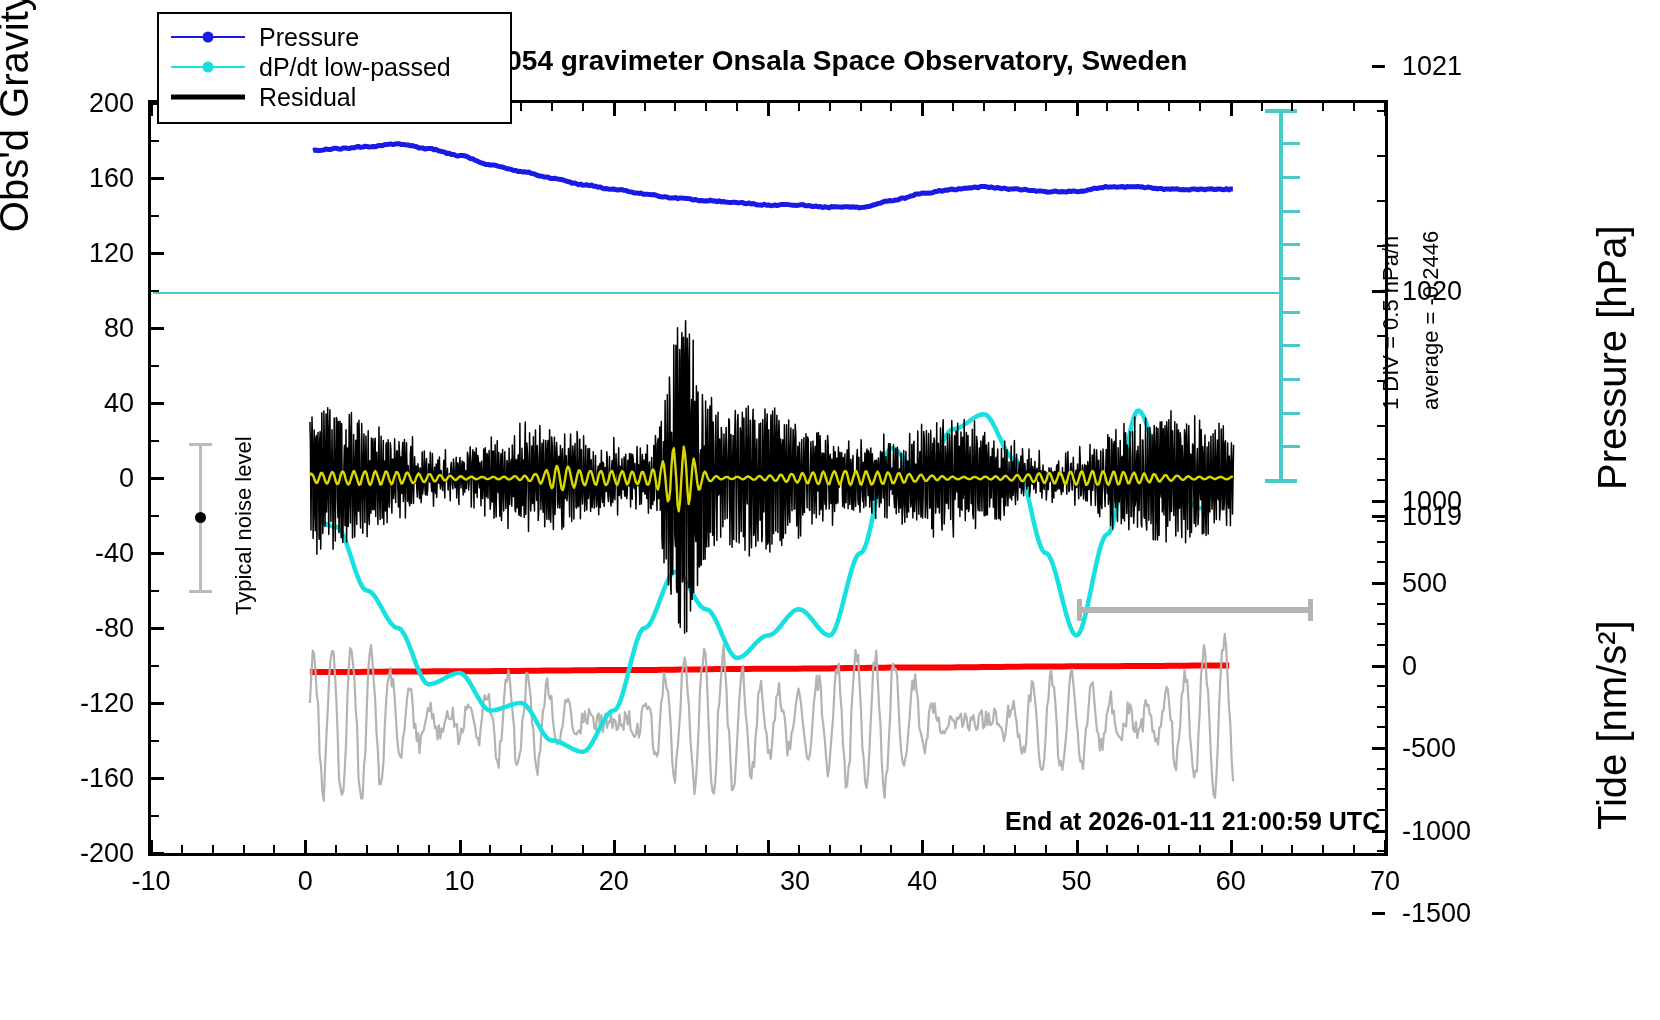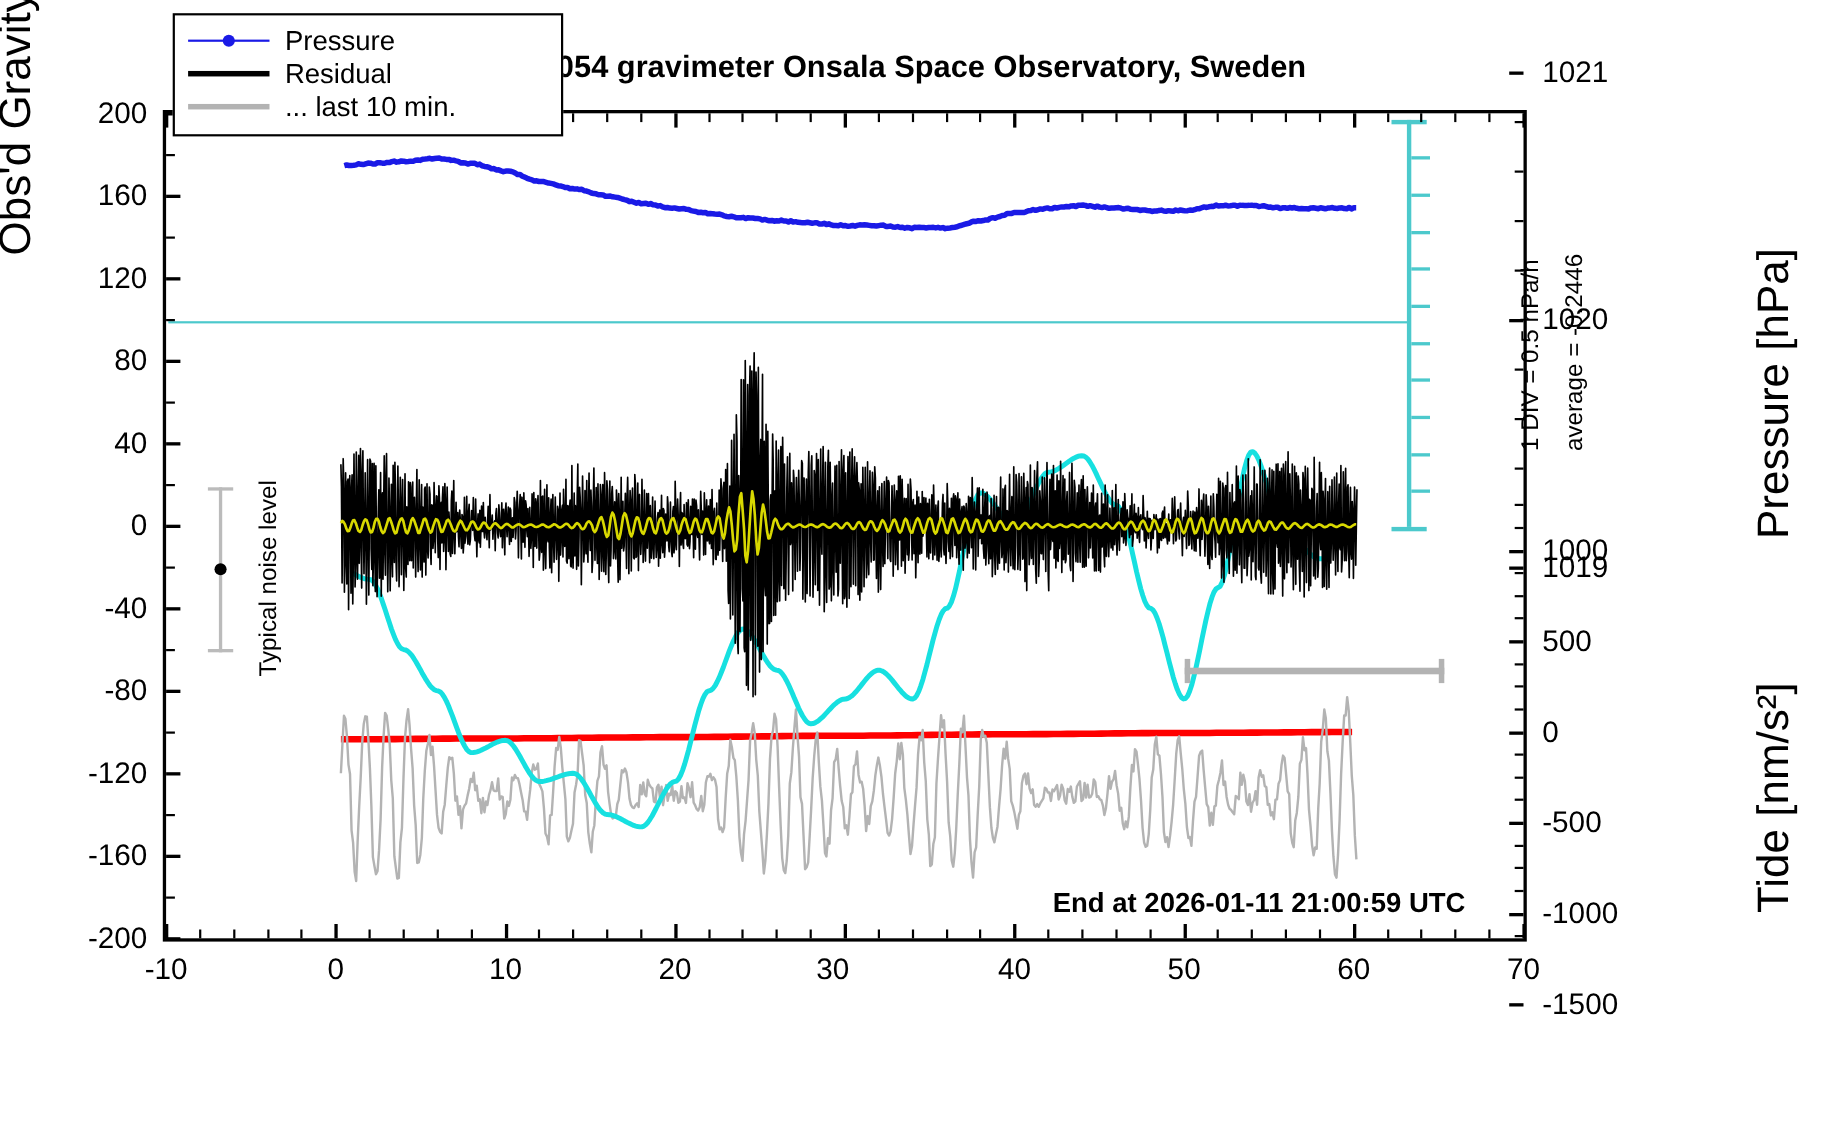--- a/index.html
+++ b/index.html
@@ -112,21 +112,21 @@
     <div class="noise-stem" style="left:48px;top:340px;height:150px;"></div>
     <div class="noise-cap" style="left:38px;top:340px;width:23px;height:3px;"></div>
     <div class="noise-cap" style="left:38px;top:487px;width:23px;height:3px;"></div>
     <div class="noise-dot" style="left:44px;top:409px;"></div>
     <div id="noise-label" style="left:80px;top:512px;">Typical noise level</div>
 
     <div style="position:absolute;left:926px;top:504px;width:236px;height:6px;background:#b3b3b3;"></div>
     <div style="position:absolute;left:926px;top:496px;width:5px;height:22px;background:#b3b3b3;"></div>
     <div style="position:absolute;left:1157px;top:496px;width:5px;height:22px;background:#b3b3b3;"></div>
 
-    <div class="footnote" style="left:806px;top:704px;">End at 2026-01-11 21:00:59 UTC</div>
+    <div class="footnote" style="left:854px;top:704px;">End at 2026-01-11 21:00:59 UTC</div>
 
   <div class="tickL" style="top: -1px;"></div>
       <div class="tickL" style="top: 74px;"></div>
       <div class="tickL" style="top: 149px;"></div>
       <div class="tickL" style="top: 224px;"></div>
       <div class="tickL" style="top: 299px;"></div>
       <div class="tickL" style="top: 374px;"></div>
       <div class="tickL" style="top: 449px;"></div>
       <div class="tickL" style="top: 524px;"></div>
       <div class="tickL" style="top: 599px;"></div>
@@ -263,29 +263,30 @@
   <div id="legend">
       <div class="leg-row">
         <div class="leg-key">
           <div class="leg-line" style="background: rgb(26, 26, 230); height: 2px;"></div>
           <div class="leg-dot" style="background: rgb(26, 26, 230);"></div>
         </div>
         <div class="leg-text">Pressure</div>
       </div>
       <div class="leg-row">
         <div class="leg-key">
+          <div class="leg-line" style="background: rgb(23, 224, 224); height: 2px;"></div>
+          <div class="leg-dot" style="background: rgb(23, 224, 224);"></div>
+        </div>
+        <div class="leg-text">dP/dt low-passed</div>
+      </div>
+      <div class="leg-row">
+        <div class="leg-key">
           <div class="leg-line" style="background: rgb(0, 0, 0); height: 5px;"></div>
         </div>
         <div class="leg-text">Residual</div>
-      </div>
-      <div class="leg-row">
-        <div class="leg-key">
-          <div class="leg-line" style="background: rgb(179, 179, 179); height: 5px;"></div>
-        </div>
-        <div class="leg-text">... last 10 min.</div>
       </div>
     </div>
 
 <div class="ytickLabel" style="left: 134px; top: 103px; transform: translate(-100%, -50%);">200</div>
     <div class="ytickLabel" style="left: 134px; top: 178px; transform: translate(-100%, -50%);">160</div>
     <div class="ytickLabel" style="left: 134px; top: 253px; transform: translate(-100%, -50%);">120</div>
     <div class="ytickLabel" style="left: 134px; top: 328px; transform: translate(-100%, -50%);">80</div>
     <div class="ytickLabel" style="left: 134px; top: 403px; transform: translate(-100%, -50%);">40</div>
     <div class="ytickLabel" style="left: 134px; top: 478px; transform: translate(-100%, -50%);">0</div>
     <div class="ytickLabel" style="left: 134px; top: 553px; transform: translate(-100%, -50%);">-40</div>
@@ -299,18 +300,18 @@
     <div class="ytickLabel" style="left: 1402px; top: 500.5px;">1000</div>
     <div class="ytickLabel" style="left: 1402px; top: 583px;">500</div>
     <div class="ytickLabel" style="left: 1402px; top: 665.5px;">0</div>
     <div class="ytickLabel" style="left: 1402px; top: 748px;">-500</div>
     <div class="ytickLabel" style="left: 1402px; top: 830.5px;">-1000</div>
     <div class="ytickLabel" style="left: 1402px; top: 913px;">-1500</div>
     <div class="xtickLabel" style="left: 151px; top: 866px;">-10</div>
     <div class="xtickLabel" style="left: 305.25px; top: 866px;">0</div>
     <div class="xtickLabel" style="left: 459.5px; top: 866px;">10</div>
     <div class="xtickLabel" style="left: 613.75px; top: 866px;">20</div>
-    <div class="xtickLabel" style="left: 757px; top: 866px;">30</div>
+    <div class="xtickLabel" style="left: 795px; top: 866px;">30</div>
     <div class="xtickLabel" style="left: 922.25px; top: 866px;">40</div>
     <div class="xtickLabel" style="left: 1076.5px; top: 866px;">50</div>
     <div class="xtickLabel" style="left: 1230.75px; top: 866px;">60</div>
     <div class="xtickLabel" style="left: 1385px; top: 866px;">70</div>
   </div>
 
 </body></html>

